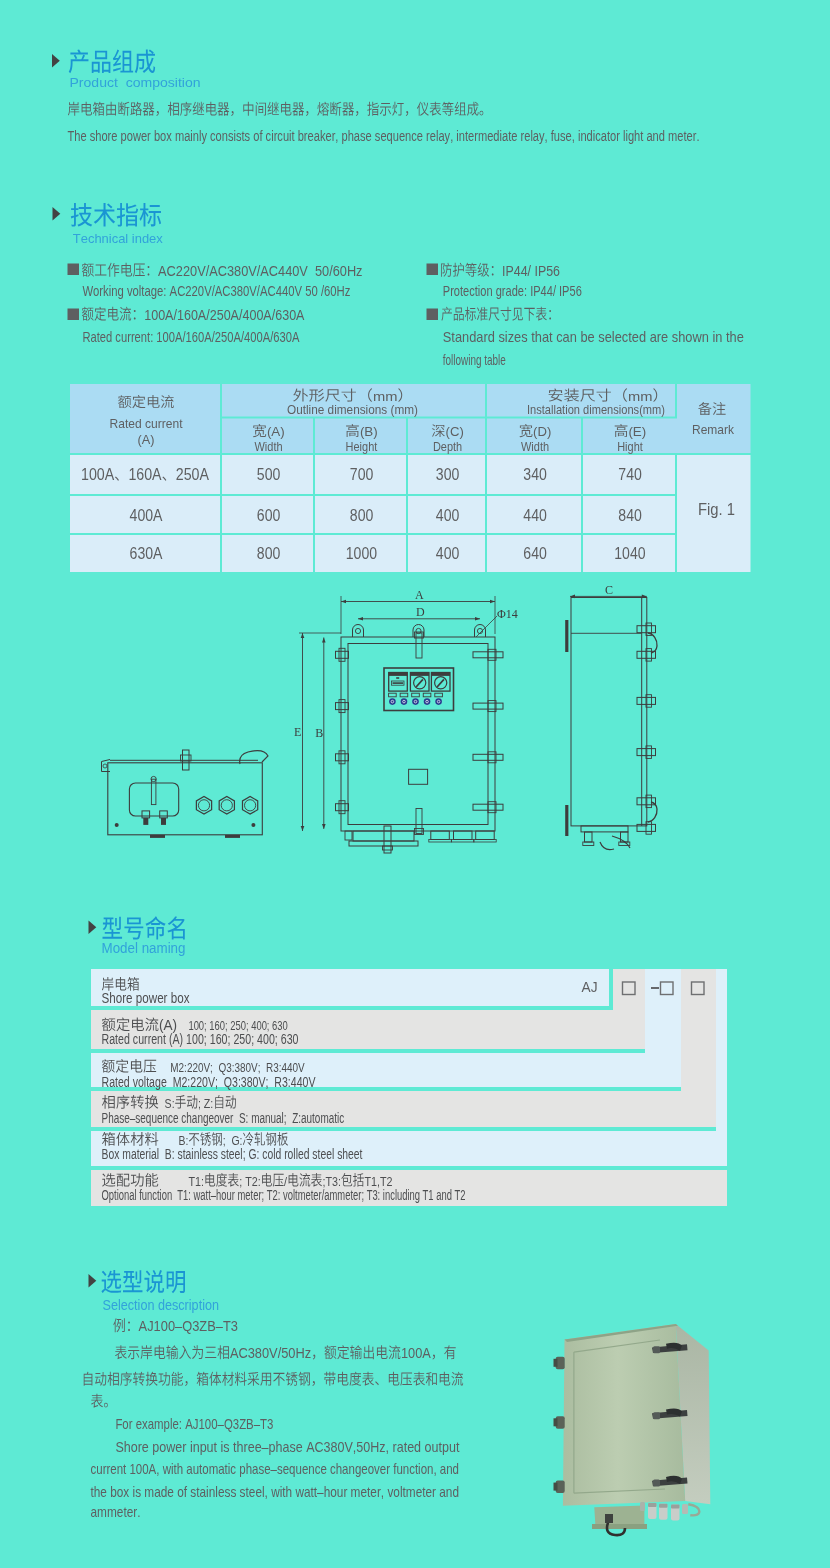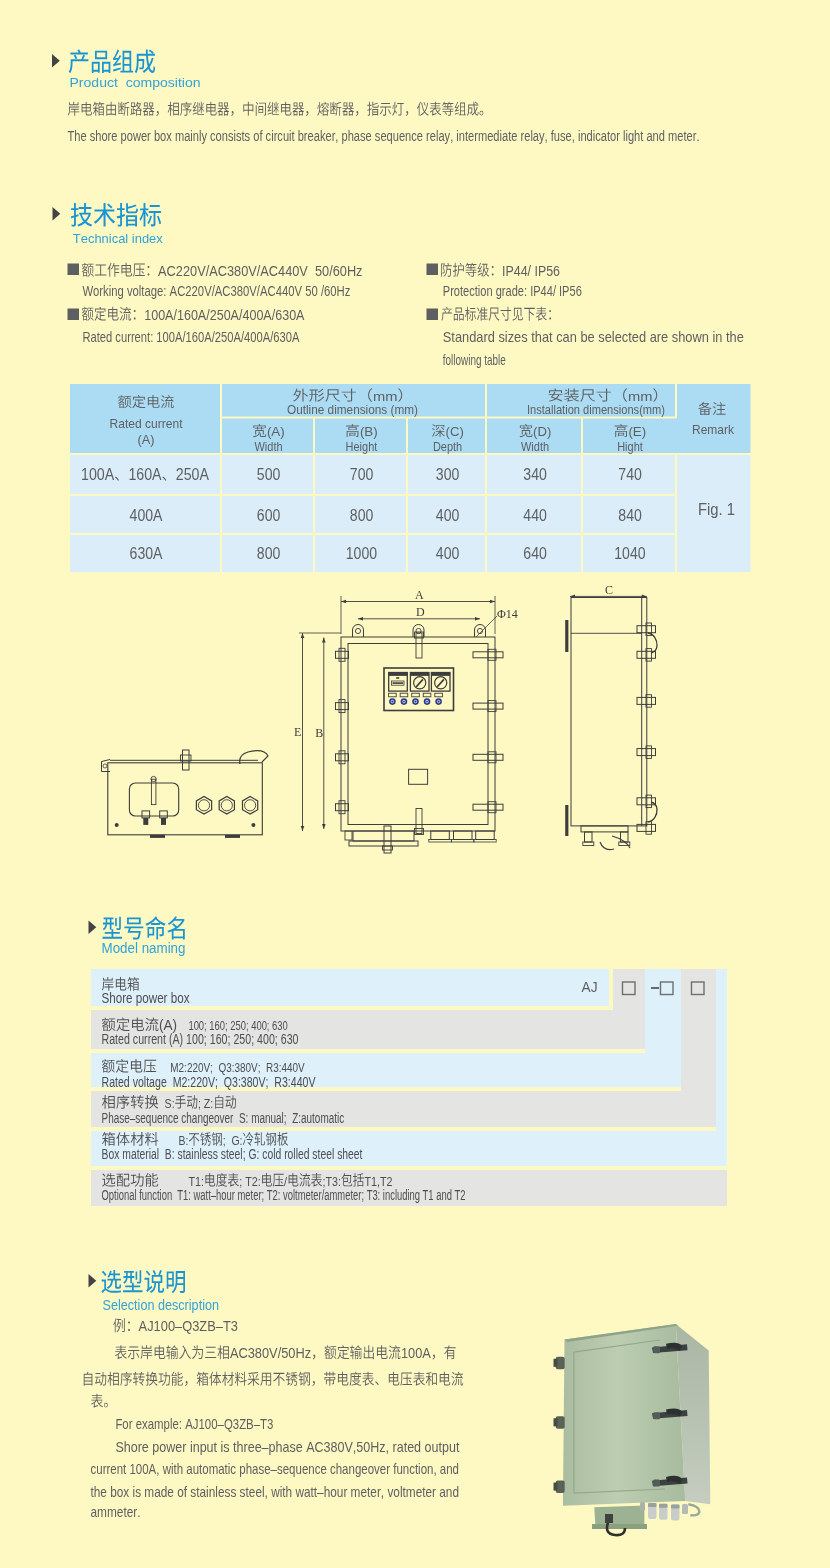--- a/index.html
+++ b/index.html
@@ -1,15 +1,15 @@
 <!DOCTYPE html>
 <html><head><meta charset="utf-8"><title>Shore power box</title>
 <style>
 html,body{margin:0;padding:0;background:#fff;}
-#page{position:relative;width:830px;height:1568px;background:#fef9c3;overflow:hidden;
+#page{position:relative;width:830px;height:1568px;background:#5eead4;overflow:hidden;
 font-family:"Liberation Sans", sans-serif;}
 svg{position:absolute;left:0;top:0;}
 text{font-family:"Liberation Sans", sans-serif;font-kerning:none;}
 </style></head>
 <body>
 
 <div id="page">
 <svg width="830" height="1568" viewBox="0 0 830 1568">
 <defs>
 <path id="g0" d="M169 -465H929V-385H169ZM109 -723H904V-646H109ZM123 -465H207V-326Q207 -281 202 -228Q198 -174 187 -118Q176 -62 155 -8Q134 45 101 89Q94 81 82 70Q69 59 56 48Q43 37 34 33Q74 -21 92 -85Q111 -149 117 -212Q123 -276 123 -328ZM261 -610 331 -639Q356 -607 381 -567Q407 -527 419 -498L345 -464Q334 -495 310 -536Q286 -576 261 -610ZM687 -633 775 -604Q748 -560 720 -513Q691 -467 667 -434L603 -460Q618 -484 634 -514Q649 -545 663 -576Q677 -608 687 -633ZM422 -821 503 -843Q526 -816 547 -783Q567 -749 578 -723L492 -696Q484 -722 464 -758Q444 -793 422 -821Z"></path>

